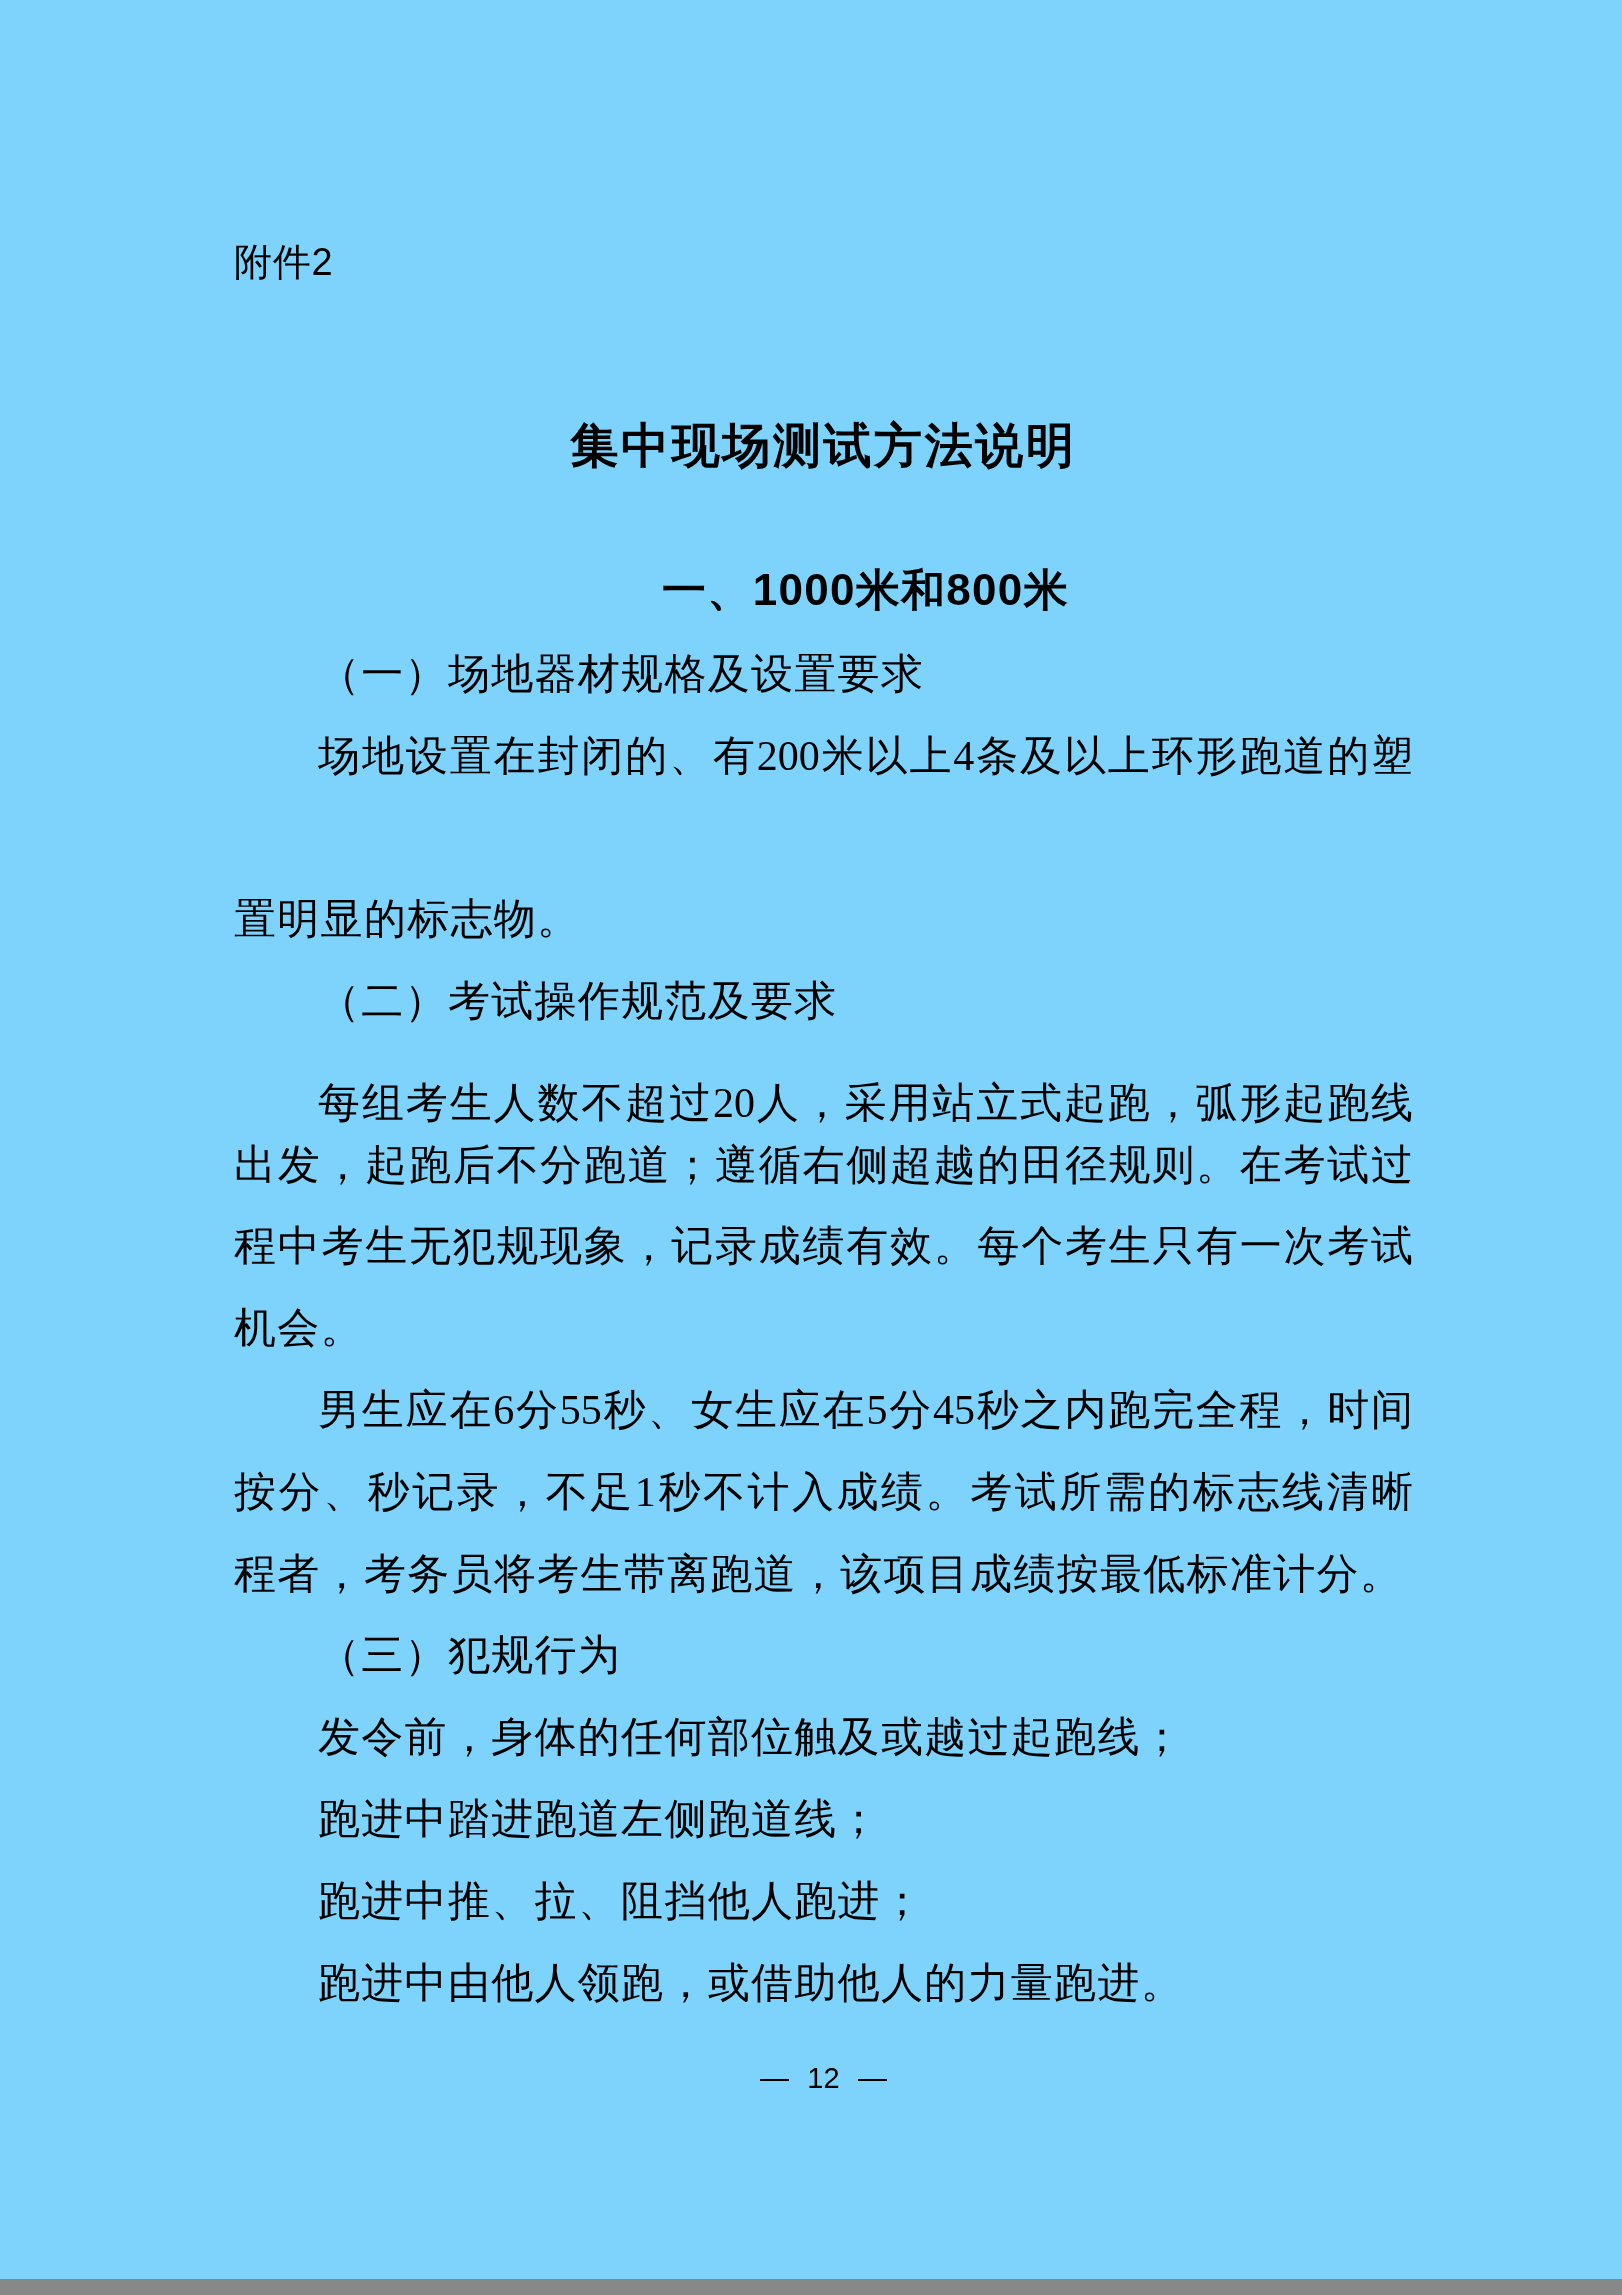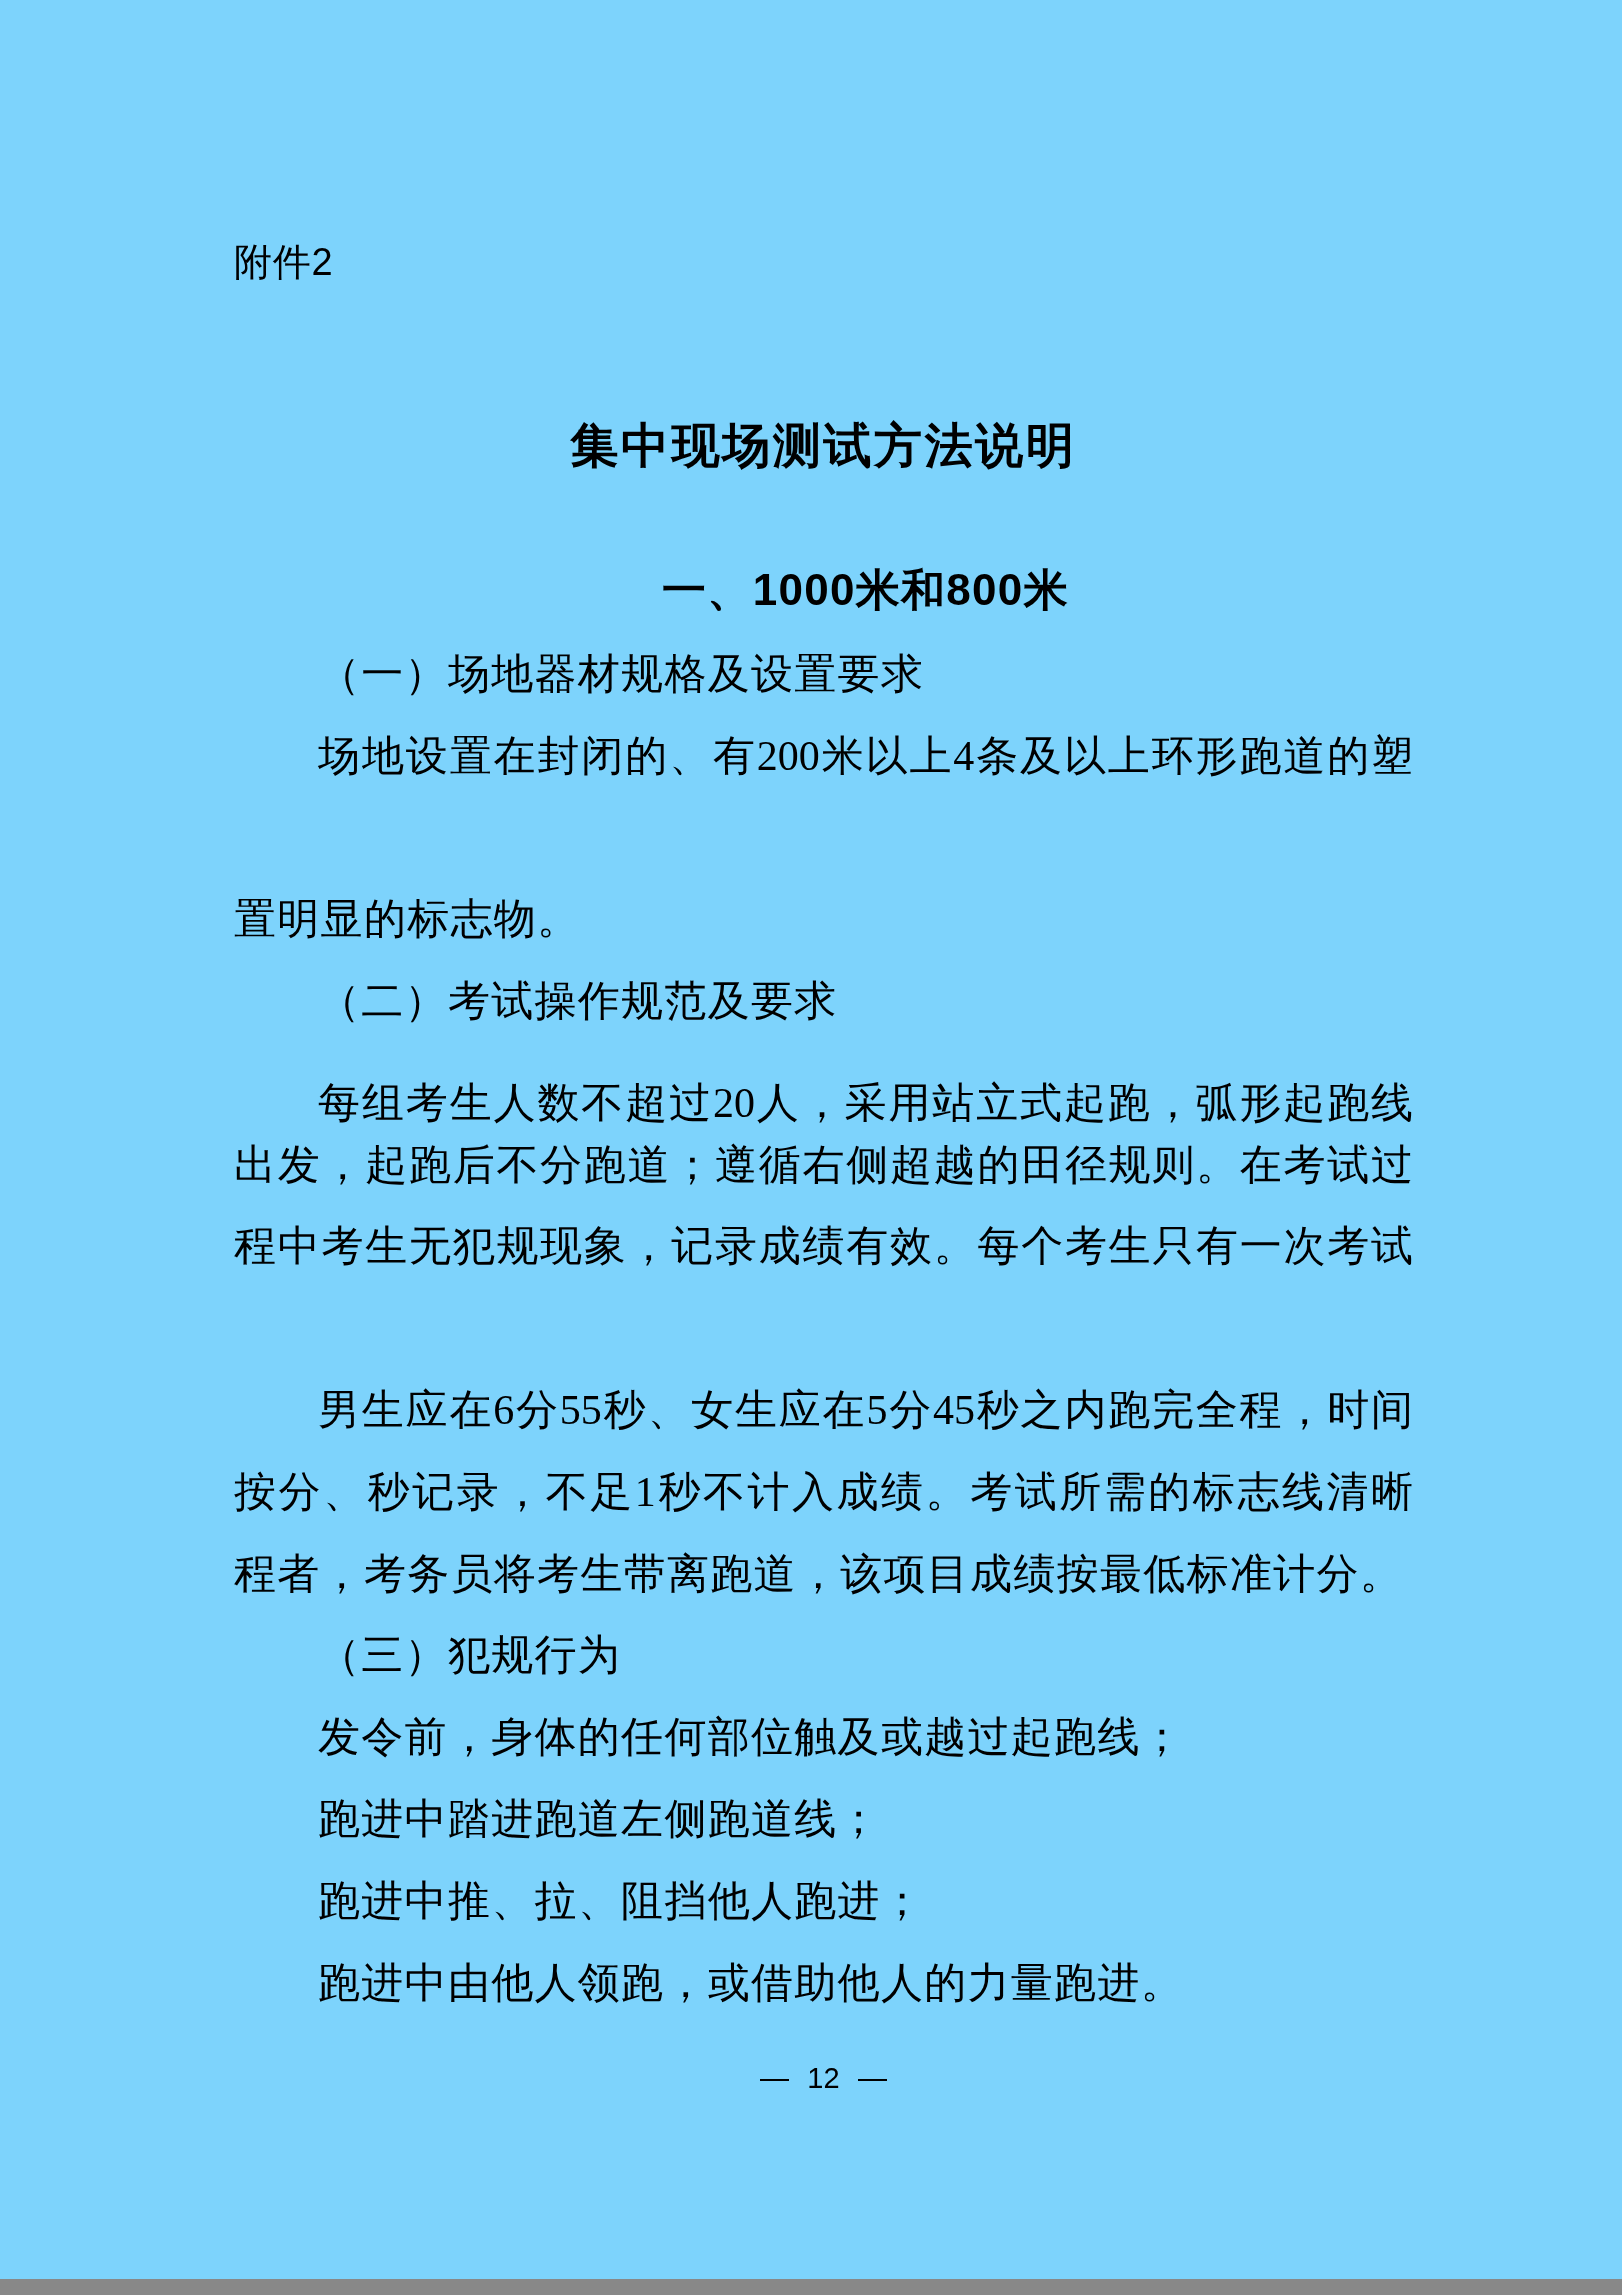--- a/index.html
+++ b/index.html
@@ -110,20 +110,21 @@
   <div class="line h2 h2-1 indent">（一）场地器材规格及设置要求</div>
 
   <div class="line j indent p1-0">场地设置在封闭的、有200米以上4条及以上环形跑道的塑</div>
   <div class="line p1-2">置明显的标志物。</div>
 
   <div class="line h2 h2-2 indent">（二）考试操作规范及要求</div>
 
   <div class="line j indent p2-0">每组考生人数不超过20人，采用站立式起跑，弧形起跑线</div>
   <div class="line j p2-1">出发，起跑后不分跑道；遵循右侧超越的田径规则。在考试过</div>
   <div class="line j p2-2">程中考生无犯规现象，记录成绩有效。每个考生只有一次考试</div>
+  <div class="line p2-3">机会。</div>
 
   <div class="line j indent p3-0">男生应在6分55秒、女生应在5分45秒之内跑完全程，时间</div>
   <div class="line j p3-1">按分、秒记录，不足1秒不计入成绩。考试所需的标志线清晰</div>
   <div class="line p3-2">程者，考务员将考生带离跑道，该项目成绩按最低标准计分。</div>
 
   <div class="line h2 h2-3 indent">（三）犯规行为</div>
 
   <div class="line li-0 indent">发令前，身体的任何部位触及或越过起跑线；</div>
   <div class="line li-1 indent">跑进中踏进跑道左侧跑道线；</div>
   <div class="line li-2 indent">跑进中推、拉、阻挡他人跑进；</div>

